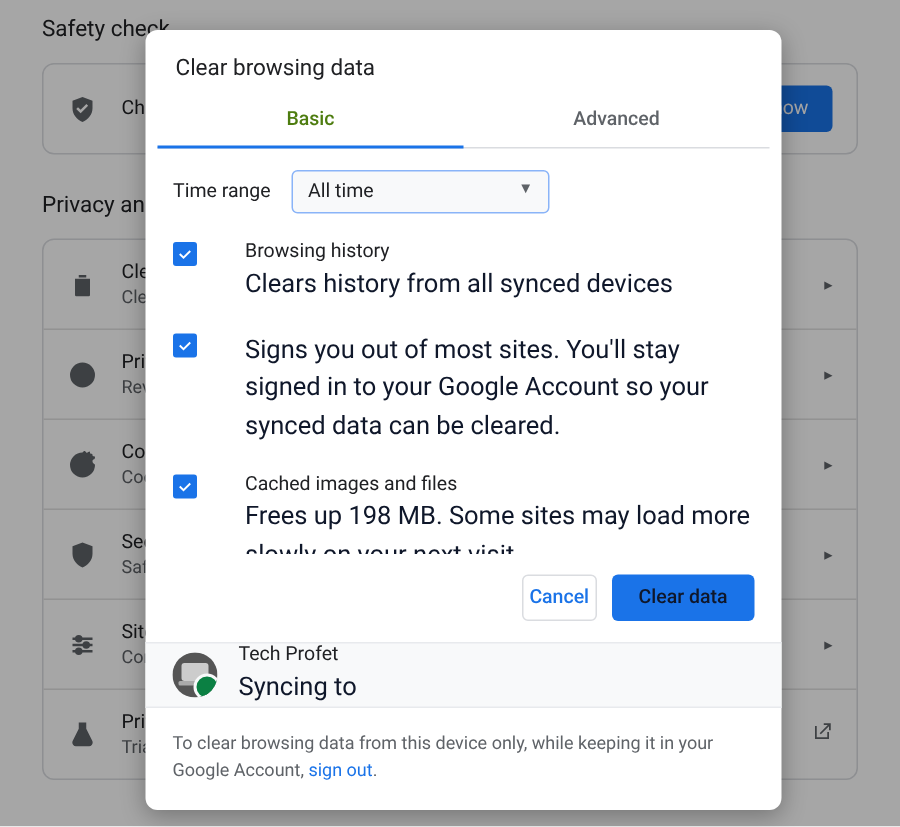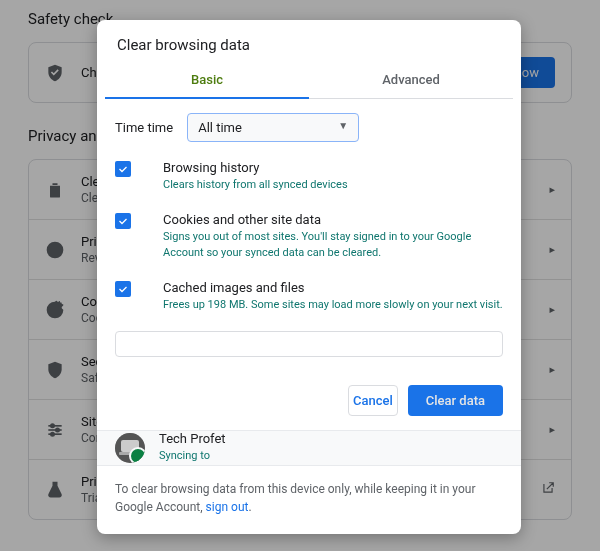--- a/index.html
+++ b/index.html
@@ -24,26 +24,26 @@
 .tab{flex:1;text-align:center;padding:10px 0;font-size:13px;color:#5f6368;cursor:pointer;font-weight:500}
 .tab.active{color:#4d7c0f;border-bottom:2px solid #1a73e8;margin-bottom:-1px}
 .dlg-body{padding:14px 18px;overflow:auto}
 .time-row{display:flex;align-items:center;gap:14px;margin-bottom:18px;font-size:13px}
 .select{border:1px solid #8ab4f8;border-radius:4px;padding:6px 10px;width:172px;display:flex;justify-content:space-between;align-items:flex-start;font-size:13px;color:#202124;background:#f8f9fa;cursor:pointer}
 .select .tri{font-size:10px;color:#5f6368}
 .opt{display:flex;gap:32px;margin-bottom:18px;align-items:flex-start}
 .chk{width:16px;height:16px;border-radius:2px;background:#1a73e8;flex:none;margin-top:1px;display:flex;align-items:center;justify-content:center;cursor:pointer}
 .chk svg{width:12px;height:12px;stroke:#fff;stroke-width:2.5;fill:none}
 .opt-title{font-size:13px;color:#202124;margin-bottom:2px}
-.opt-sub{font-size:11px;color:#0f766e;line-height:1.5}
+.opt-sub{font-size:17px;color:#0f172a;line-height:1.5}
 .info{border:1px solid #dadce0;border-radius:4px;padding:12px;display:flex;gap:12px;font-size:12px;color:#5f6368;line-height:1.5;margin-top:2px}
 .lnk{color:#1a73e8;cursor:pointer}
 .actions{display:flex;justify-content:flex-end;gap:10px;padding:14px 18px}
 .btn-outline{background:#fff;border:1px solid #dadce0;color:#1a73e8;border-radius:4px;padding:7px 4px;font-size:13px;cursor:pointer;font-weight:500}
-.btn-primary{background:#1a73e8;color:#e5e5e5;border:none;border-radius:4px;padding:8px 18px;font-size:13px;cursor:pointer;font-weight:500}
+.btn-primary{background:#1a73e8;color:#0f172a;border:none;border-radius:4px;padding:8px 18px;font-size:13px;cursor:pointer;font-weight:500}
 .profile{background:#f8f9fa;border-top:1px solid #e8eaed;border-bottom:1px solid #e8eaed;padding:0 18px;display:flex;gap:14px;align-items:center}
 .avatar{width:30px;height:30px;border-radius:50%;background:linear-gradient(135deg,#999,#ddd);position:relative;overflow:hidden}
 .avatar::after{content:"";position:absolute;right:-2px;bottom:-2px;width:14px;height:14px;border-radius:50%;background:#0b8043;border:2px solid #f8f9fa}
 .avatar svg{width:100%;height:100%}
 .sync-badge{position:absolute;right:-1px;bottom:-1px;width:13px;height:13px;border-radius:50%;background:#0b8043;border:2px solid #f8f9fa;display:flex;align-items:center;justify-content:center}
 .sync-badge svg{width:8px;height:8px;fill:#fff}
 .footnote{padding:14px 18px 18px;font-size:12px;color:#5f6368;line-height:1.5}
 </style>
 </head>
 <body>
@@ -149,21 +149,21 @@
 <div class="overlay"></div>
 
 <div class="dialog">
  <div class="dlg-title">Clear browsing data</div>
  <div class="tabs">
   <div class="tab active">Basic</div>
   <div class="tab">Advanced</div>
  </div>
  <div class="dlg-body">
   <div class="time-row">
-   <span>Time time</span>
+   <span>Time range</span>
    <div class="select">
     <span>All time</span>
     <span class="tri">▼</span>
    </div>
   </div>
   <div id="opts">
         <div class="opt">
           <div class="chk">
             <svg viewBox="0 0 24 24">
               <polyline points="5 12 10 17 19 8"></polyline>
@@ -174,21 +174,20 @@
             <div class="opt-sub">Clears history from all synced devices</div>
           </div>
         </div>
         <div class="opt">
           <div class="chk">
             <svg viewBox="0 0 24 24">
               <polyline points="5 12 10 17 19 8"></polyline>
             </svg>
           </div>
           <div>
-            <div class="opt-title">Cookies and other site data</div>
             <div class="opt-sub">Signs you out of most sites. You'll stay signed in to your Google Account so your synced data can be cleared.</div>
           </div>
         </div>
         <div class="opt">
           <div class="chk">
             <svg viewBox="0 0 24 24">
               <polyline points="5 12 10 17 19 8"></polyline>
             </svg>
           </div>
           <div>

